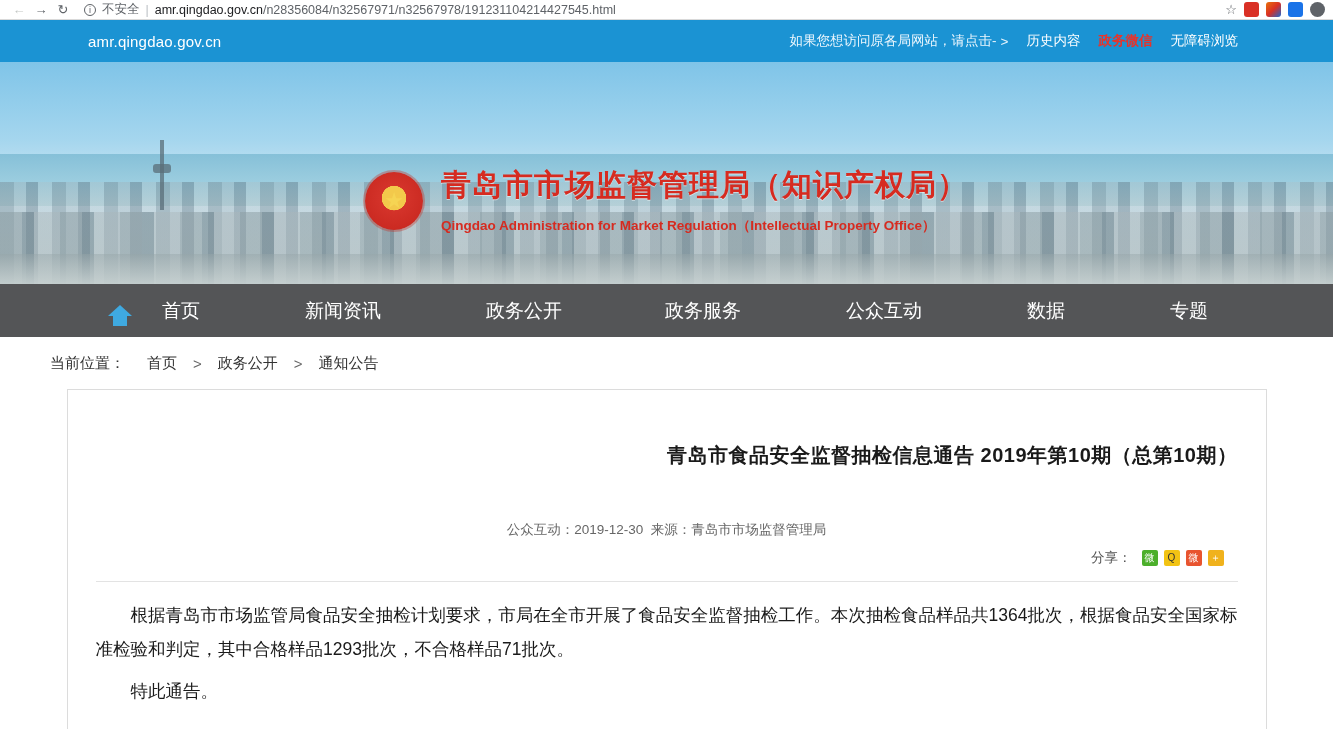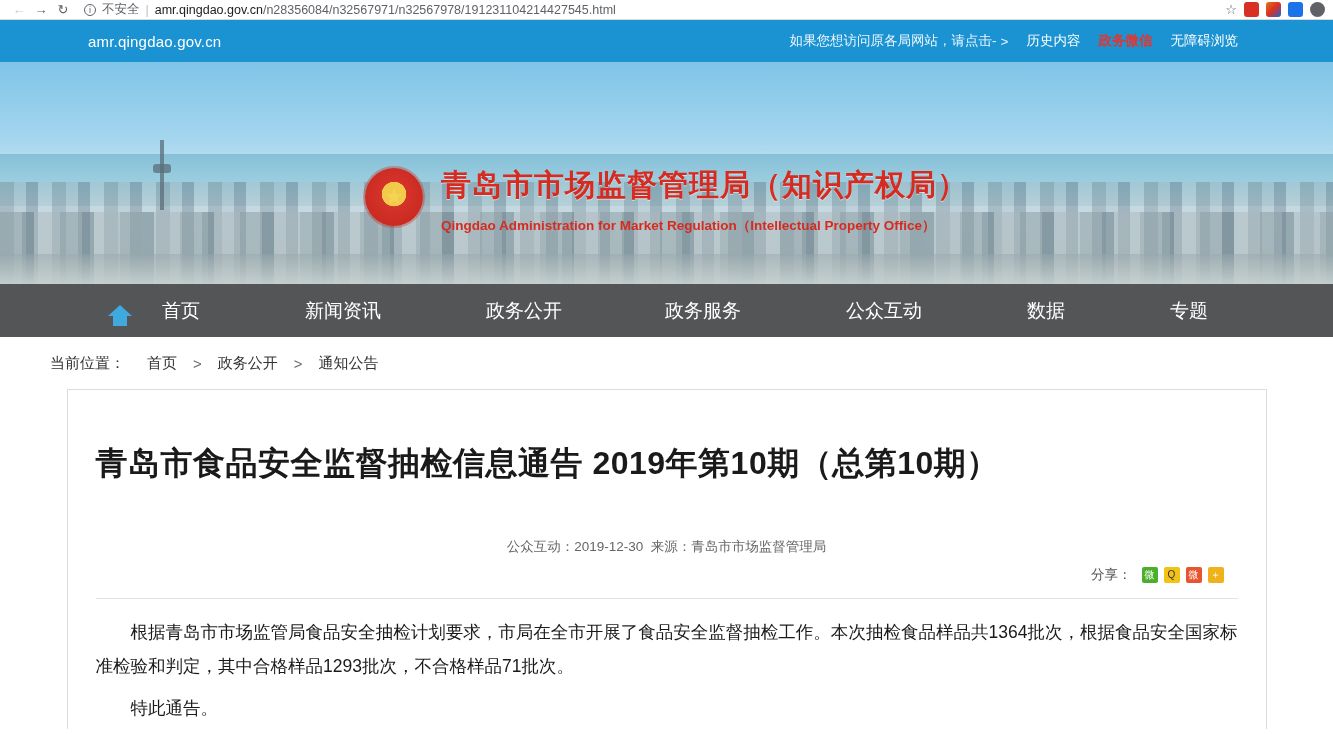--- a/index.html
+++ b/index.html
@@ -114,21 +114,21 @@
   .tower {
     position: absolute; left: 160px; top: 78px; width: 4px; height: 70px;
     background: rgba(90,110,120,.75);
   }
   .tower:after {
     content: ""; position: absolute; left: -7px; top: 24px;
     width: 18px; height: 9px; background: rgba(90,110,120,.75); border-radius: 3px;
   }
   .hero-center {
     position: absolute; left: 0; right: 0; top: 106px;
-    display: flex; justify-content: center; gap: 18px;
+    display: flex; align-items: center; justify-content: center; gap: 18px;
   }
   .emblem {
     width: 58px; height: 58px; border-radius: 50%;
     background: radial-gradient(circle at 50% 45%, #f3c94b 0 28%, #d4332a 29%, #c5241c 100%);
     position: relative; flex: 0 0 auto;
     box-shadow: 0 0 0 2px rgba(200,40,30,.35);
   }
   .emblem:before {
     content: "★"; position: absolute; inset: 0;
     display: flex; align-items: center; justify-content: center;
@@ -190,22 +190,22 @@
   .card {
     margin: 0 auto;
     width: 1200px;
     border: 1px solid #dcdcdc;
     border-bottom: none;
     height: 340px;
     background: #fff;
     padding: 0 28px;
   }
   .article-title {
-    text-align: left;
-    font-size: 32px;
+    text-align: right;
+    font-size: 20px;
     color: #1a1a1a;
     font-weight: bold;
     margin-top: 52px;
     letter-spacing: .5px;
   }
   .article-meta {
     text-align: center;
     font-size: 13.5px;
     color: #666;
     margin-top: 52px;

